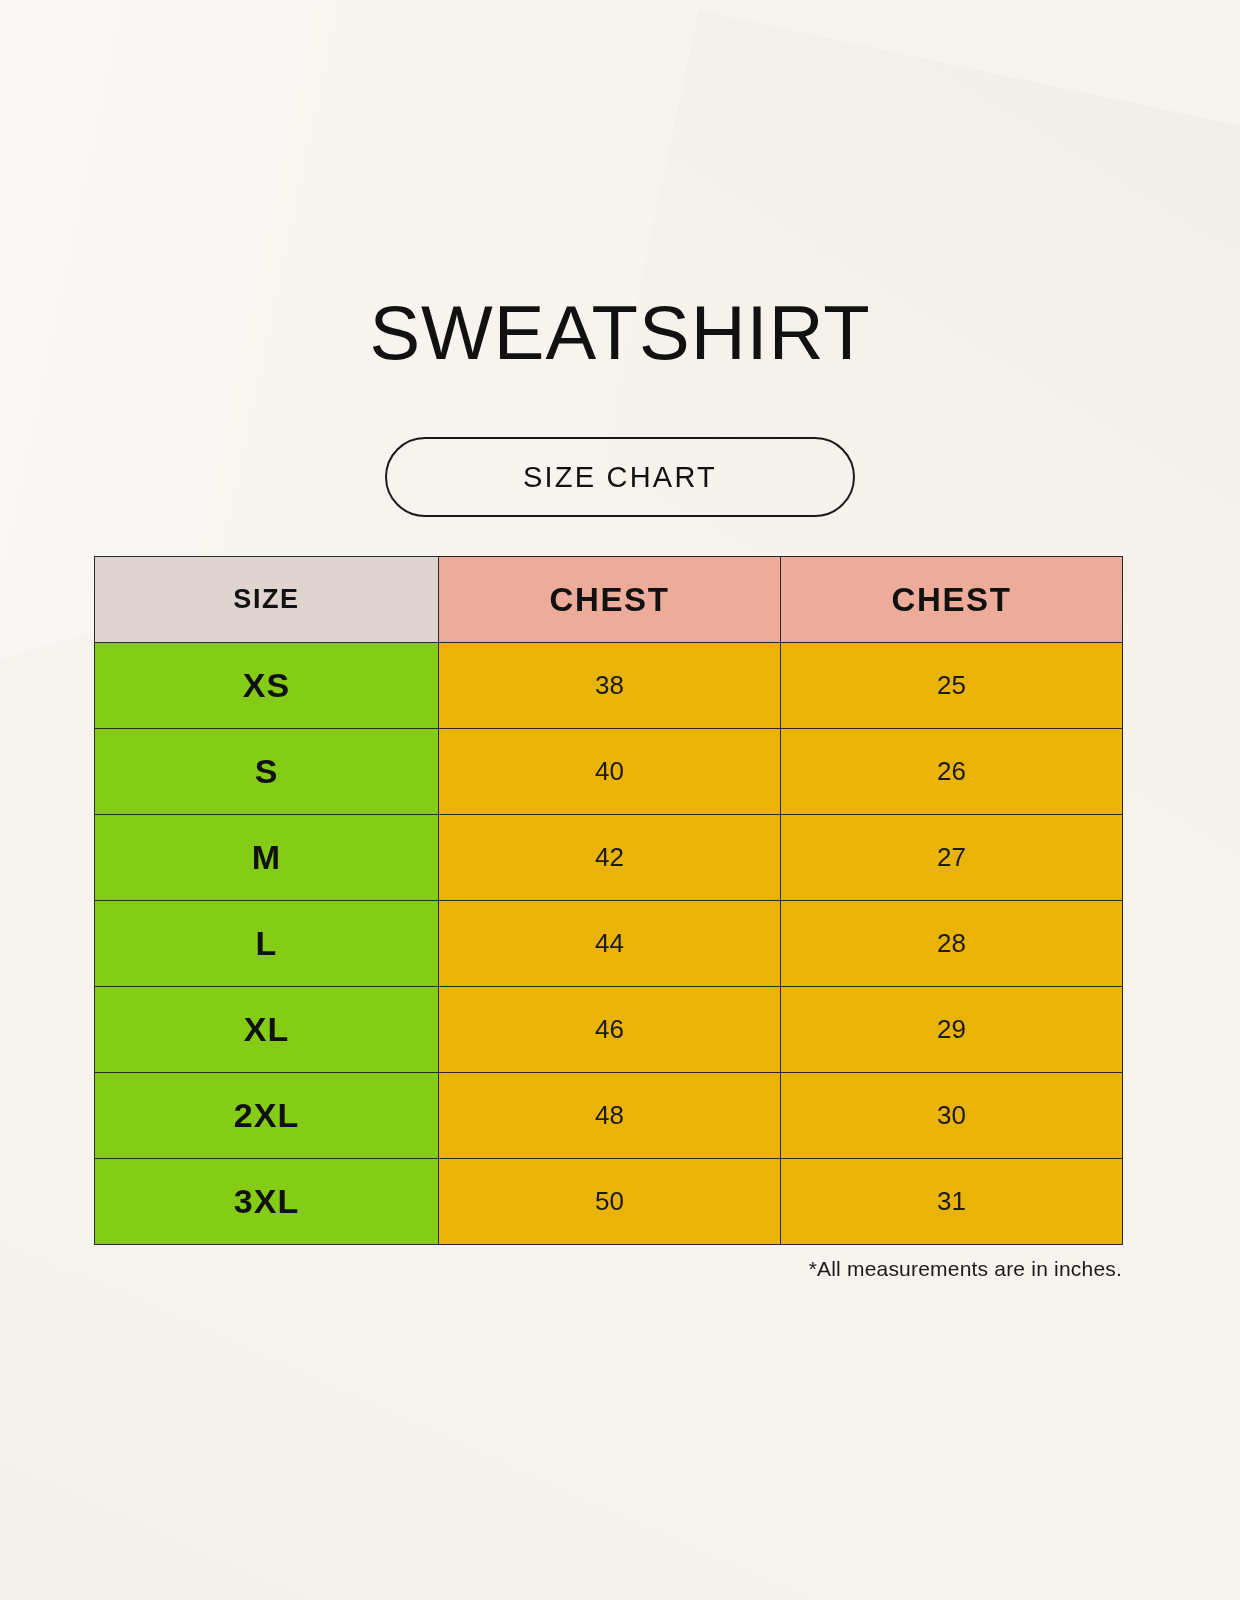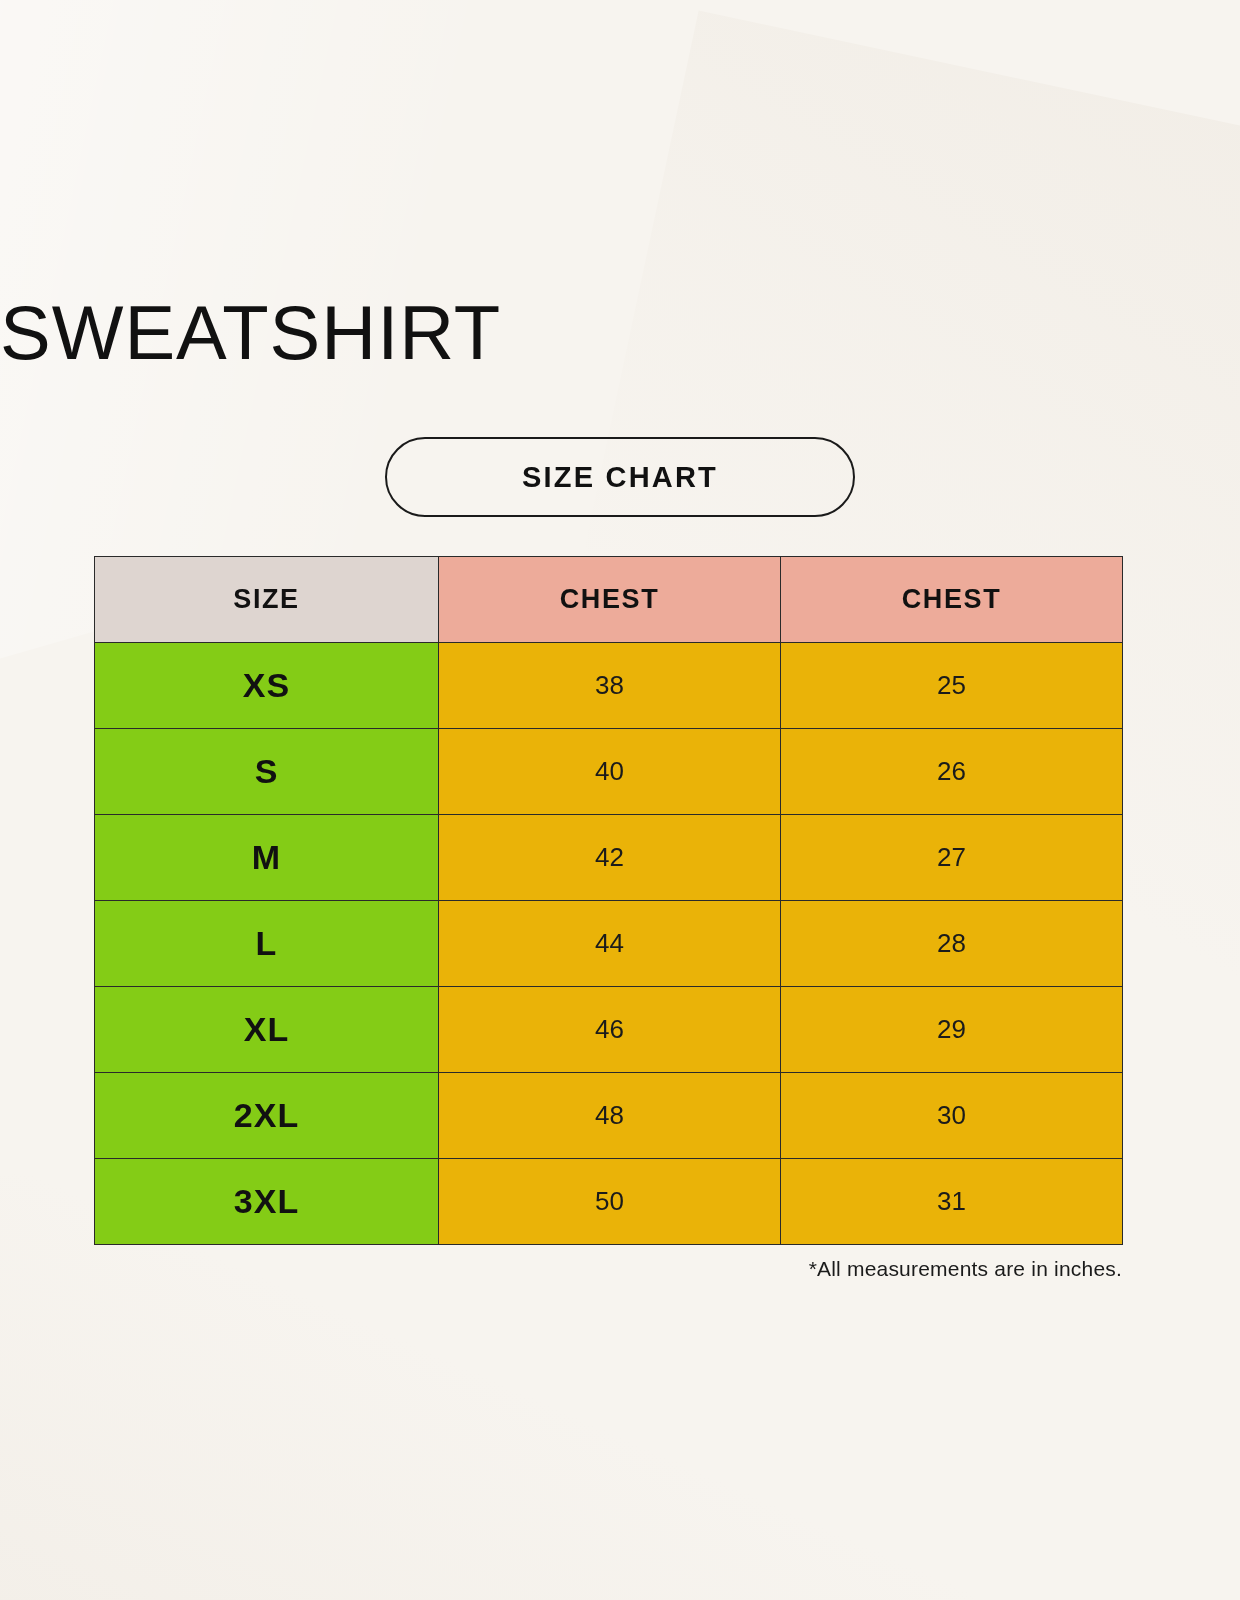--- a/index.html
+++ b/index.html
@@ -50,21 +50,21 @@
     z-index: 2;
     width: 1240px;
     height: 1600px;
     box-sizing: border-box;
   }
   .title {
     position: absolute;
     top: 295px;
     left: 0;
     width: 1240px;
-    text-align: left;
+    text-align: center;
     font-size: 76px;
     font-weight: 400;
     letter-spacing: 1px;
     color: #111111;
     line-height: 1;
   }
   .pill {
     position: absolute;
     top: 437px;
     left: 50%;
@@ -73,21 +73,21 @@
     height: 76px;
     border: 2px solid #1a1a1a;
     border-radius: 40px;
     display: flex;
     align-items: center;
     justify-content: center;
     background: transparent;
   }
   .pill span {
     font-size: 29px;
-    font-weight: 700;
+    font-weight: 400;
     letter-spacing: 2.2px;
     color: #111111;
   }
   table.size-table {
     position: absolute;
     top: 556px;
     left: 94px;
     width: 1028px;
     border-collapse: collapse;
     table-layout: fixed;
@@ -106,21 +106,21 @@
 
   thead th.h-size {
     background: #ded5d0;
     font-size: 27px;
     font-weight: 700;
     letter-spacing: 1.6px;
     color: #111;
   }
   thead th.h-measure {
     background: #edab9a;
-    font-size: 27px;
+    font-size: 33px;
     font-weight: 700;
     letter-spacing: 1.6px;
     color: #111;
   }
   tbody td.size-cell {
     background: #84cc16;
     font-size: 34px;
     font-weight: 700;
     letter-spacing: 1px;
     color: #111;

